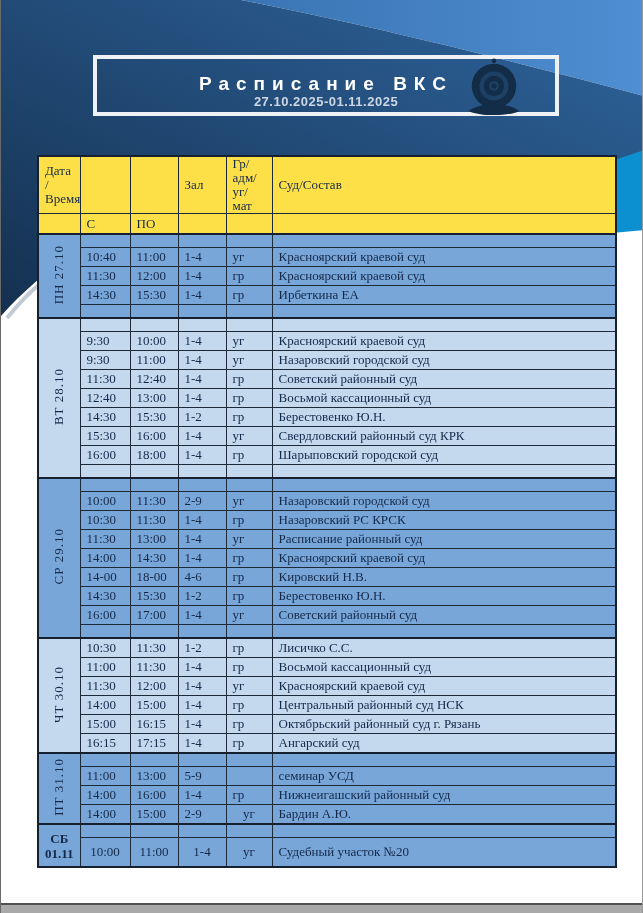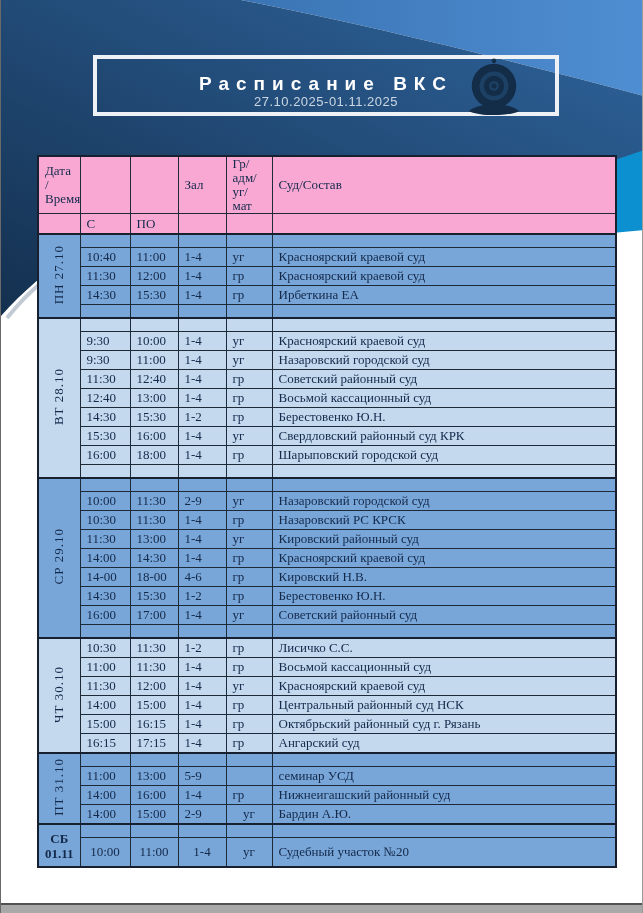--- a/index.html
+++ b/index.html
@@ -15,35 +15,35 @@
     position:absolute;left:92px;top:55px;width:458px;height:53px;
     border:4px solid #eef2f6;
     display:flex;flex-direction:column;align-items:center;justify-content:center;
   }
   .title{
     font-family:"Liberation Sans",sans-serif;font-weight:bold;
     color:#ffffff;font-size:19px;letter-spacing:7px;line-height:1.05;white-space:nowrap;margin-top:12px;
   }
   .subtitle{
     font-family:"Liberation Sans",sans-serif;
-    color:#ccd7e3;font-size:13px;margin-top:1px;letter-spacing:0.5px;
+    color:#ccd7e3;font-size:13px;margin-top:1px;letter-spacing:0.5px;font-weight:bold;
   }
   .webcam{position:absolute;left:461px;top:57px;}
 
   table.sched{
     position:absolute;left:36px;top:155px;width:578px;
     border-collapse:collapse;table-layout:fixed;
     color:#13294a;font-size:13px;
     border:2px solid #17202e;
   }
   .sched th,.sched td{
     border:1px solid #1c2a3a;padding:0 6px;vertical-align:middle;
     font-weight:normal;text-align:left;line-height:14px;overflow:hidden;
   }
-  .sched thead th{background:#f9a8d4;white-space:pre-line;}
+  .sched thead th{background:#fde047;white-space:pre-line;}
   .sched tr.hd1 th{height:43px;}
   .sched tr.hd2 th{height:19px;}
   .sched tbody td,.sched tbody th{height:18px;}
   .sched tr.spacer td{height:12px;}
   .sched tr.tallrow td{height:28px;}
   .tone-medium{background:#79a6d8;}
   .tone-light{background:#c4d8ee;}
   .day-cell{text-align:center !important;padding:0 2px;}
   .day-cell .vtext{
     writing-mode:vertical-rl;transform:rotate(180deg);
@@ -252,21 +252,21 @@
           <td class="tone-medium">11:30</td>
           <td class="tone-medium">1-4</td>
           <td class="tone-medium">гр</td>
           <td class="tone-medium court">Назаровский РС КРСК</td>
         </tr>
         <tr>
           <td class="tone-medium">11:30</td>
           <td class="tone-medium">13:00</td>
           <td class="tone-medium">1-4</td>
           <td class="tone-medium">уг</td>
-          <td class="tone-medium court">Кировский районный суд</td>
+          <td class="tone-medium court">Расписание районный суд</td>
         </tr>
         <tr>
           <td class="tone-medium">14:00</td>
           <td class="tone-medium">14:30</td>
           <td class="tone-medium">1-4</td>
           <td class="tone-medium">гр</td>
           <td class="tone-medium court">Красноярский краевой суд</td>
         </tr>
         <tr>
           <td class="tone-medium">14-00</td>

